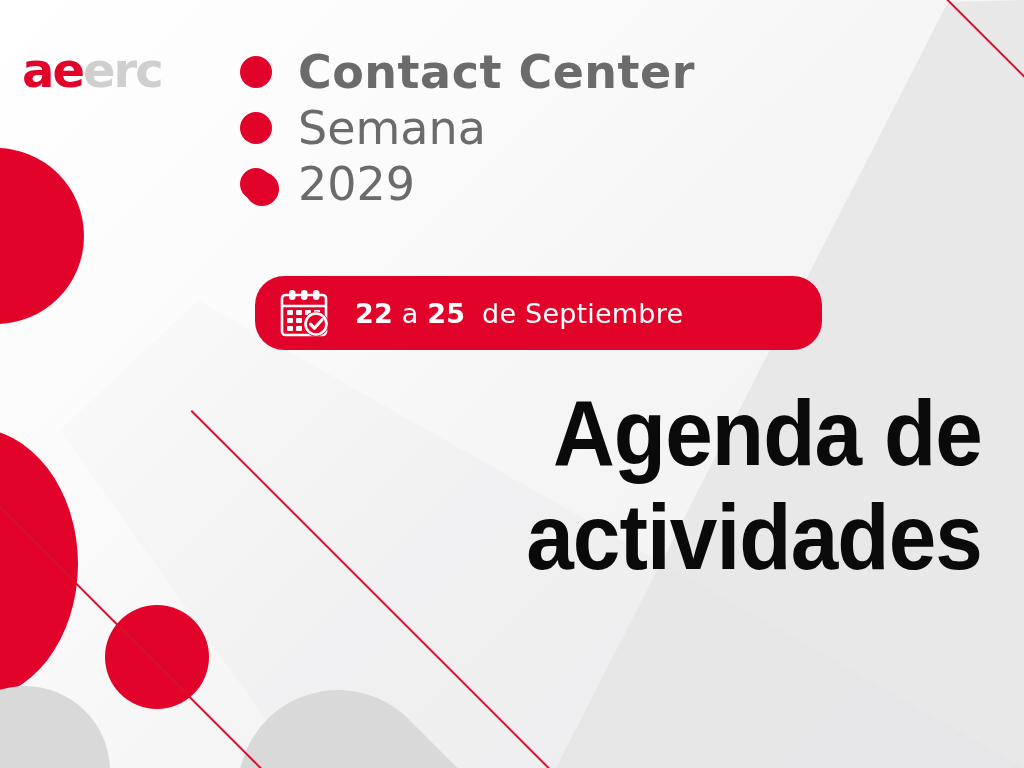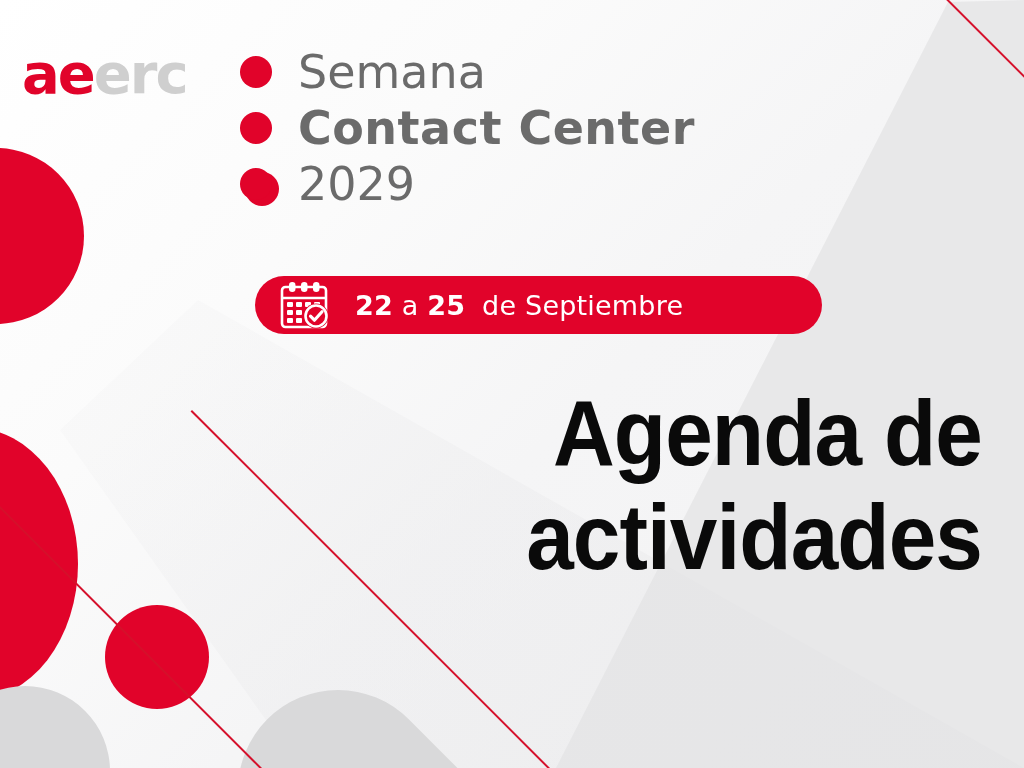--- a/index.html
+++ b/index.html
@@ -109,21 +109,21 @@
   }
   .diag-long  { left: 192px; top: 410px; width: 790px; }
   .diag-short { left:  -8px; top: 498px; width: 390px; }
   .diag-corner{ left: 947px; top:  -2px; width: 112px; }
 
   
   .logo {
     position: absolute;
     left: 22px;
     top: 46px;
-    font-size: 56px;
+    font-size: 48px;
     line-height: 1;
     letter-spacing: -2px;
     font-weight: 700;
     font-family: "DejaVu Sans", sans-serif;
     white-space: nowrap;
   }
   .logo .part-a { color: #e1032a; }
   .logo .part-b { color: #cfcfcf; }
 
   
@@ -155,21 +155,21 @@
   .event-text.bold {
     font-weight: 700;
     letter-spacing: 0.5px;
   }
 
   
   .date-pill {
     position: absolute;
     left: 255px;
     top: 276px;
-    height: 58px;
+    height: 74px;
     width: 567px;
     background: #e1032a;
     border-radius: 29px;
     display: flex;
     align-items: center;
     box-sizing: border-box;
     padding-left: 24px;
   }
   .cal-icon { flex: 0 0 auto; margin-right: 22px; display: block; }
   .date-text {
@@ -218,25 +218,25 @@
 
   <div class="diag diag-long"></div>
   <div class="diag diag-short"></div>
   <div class="diag diag-corner"></div>
 
   <div class="logo"><span class="part-a">ae</span><span class="part-b">erc</span></div>
 
   <div class="event-block">
     <div class="event-line">
       <span class="bullet"></span>
-      <span class="event-text">Semana</span>
+      <span class="event-text bold">Contact Center</span>
     </div>
     <div class="event-line">
       <span class="bullet"></span>
-      <span class="event-text bold">Contact Center</span>
+      <span class="event-text">Semana</span>
     </div>
     <div class="event-line">
       <span class="bullet"></span>
       <span class="event-text">2029</span>
     </div>
   </div>
 
   <div class="date-pill">
     <svg class="cal-icon" width="54" height="48" viewBox="0 0 54 48">
 

